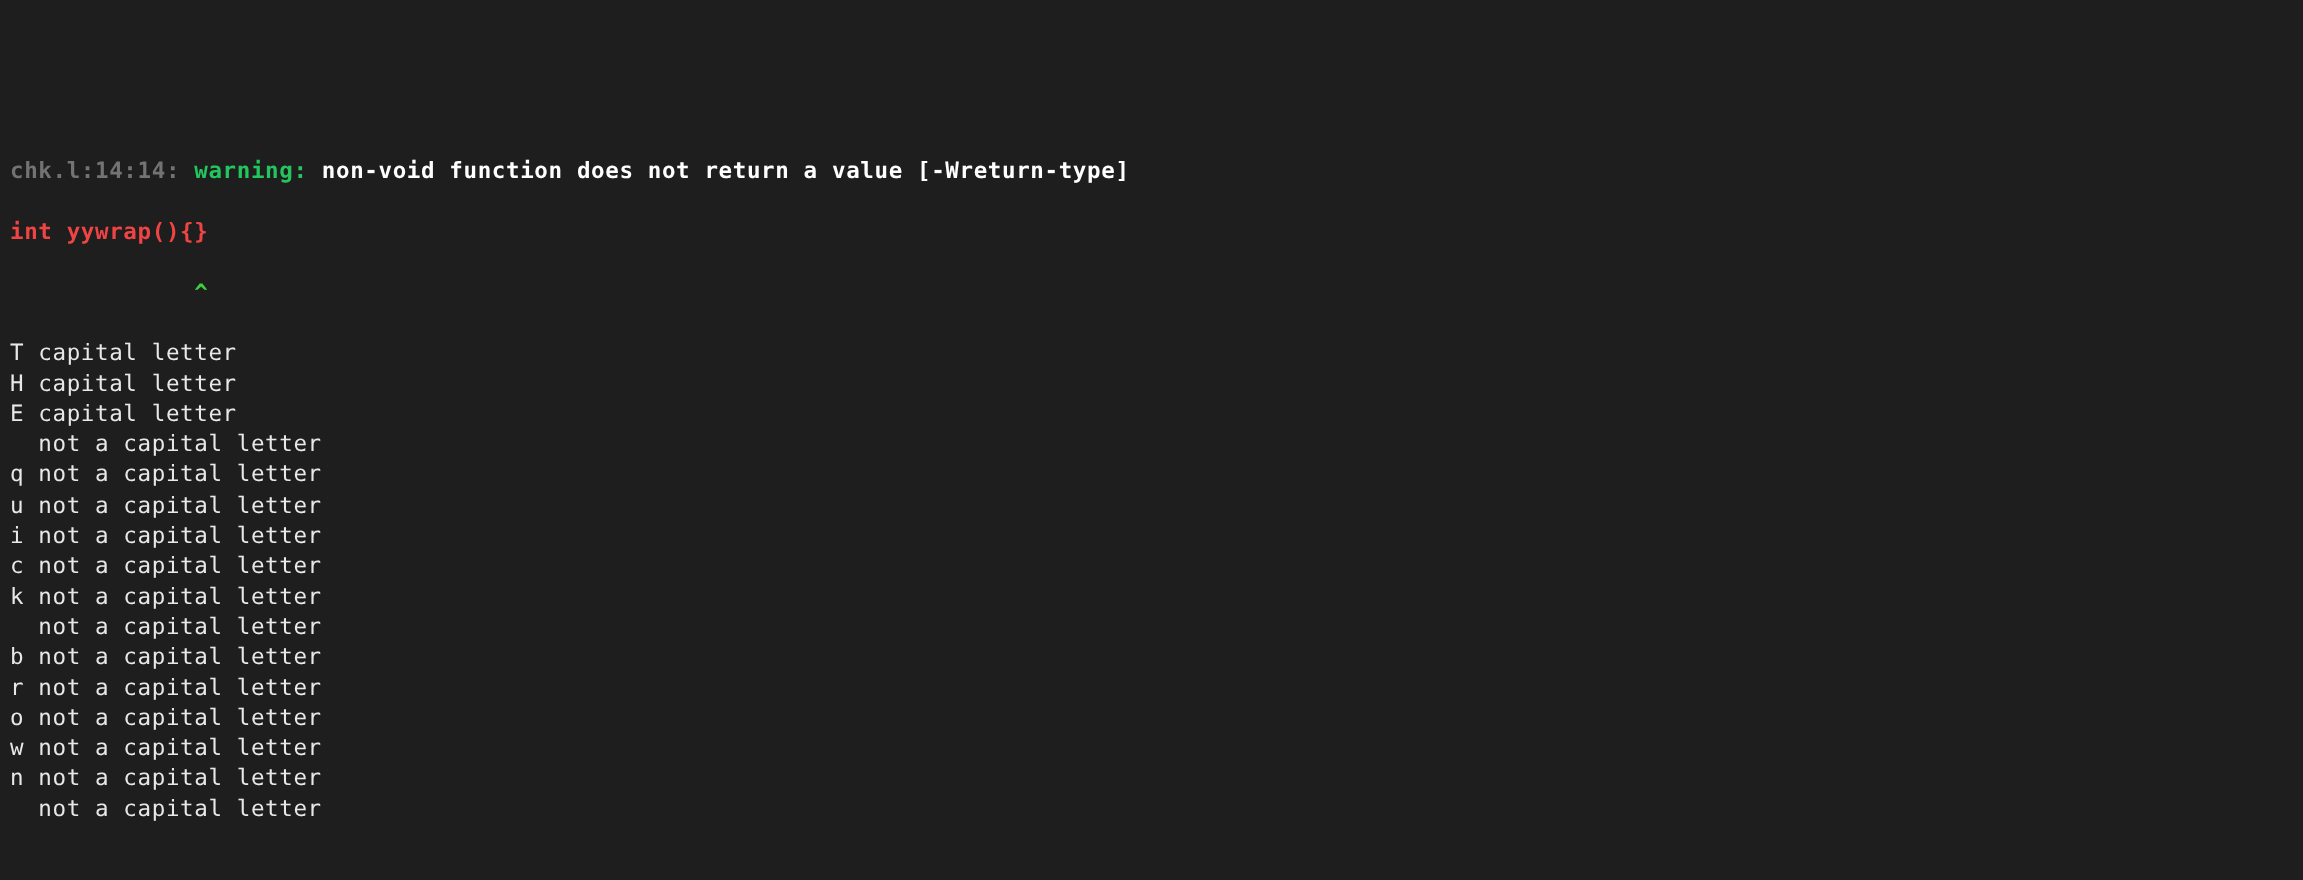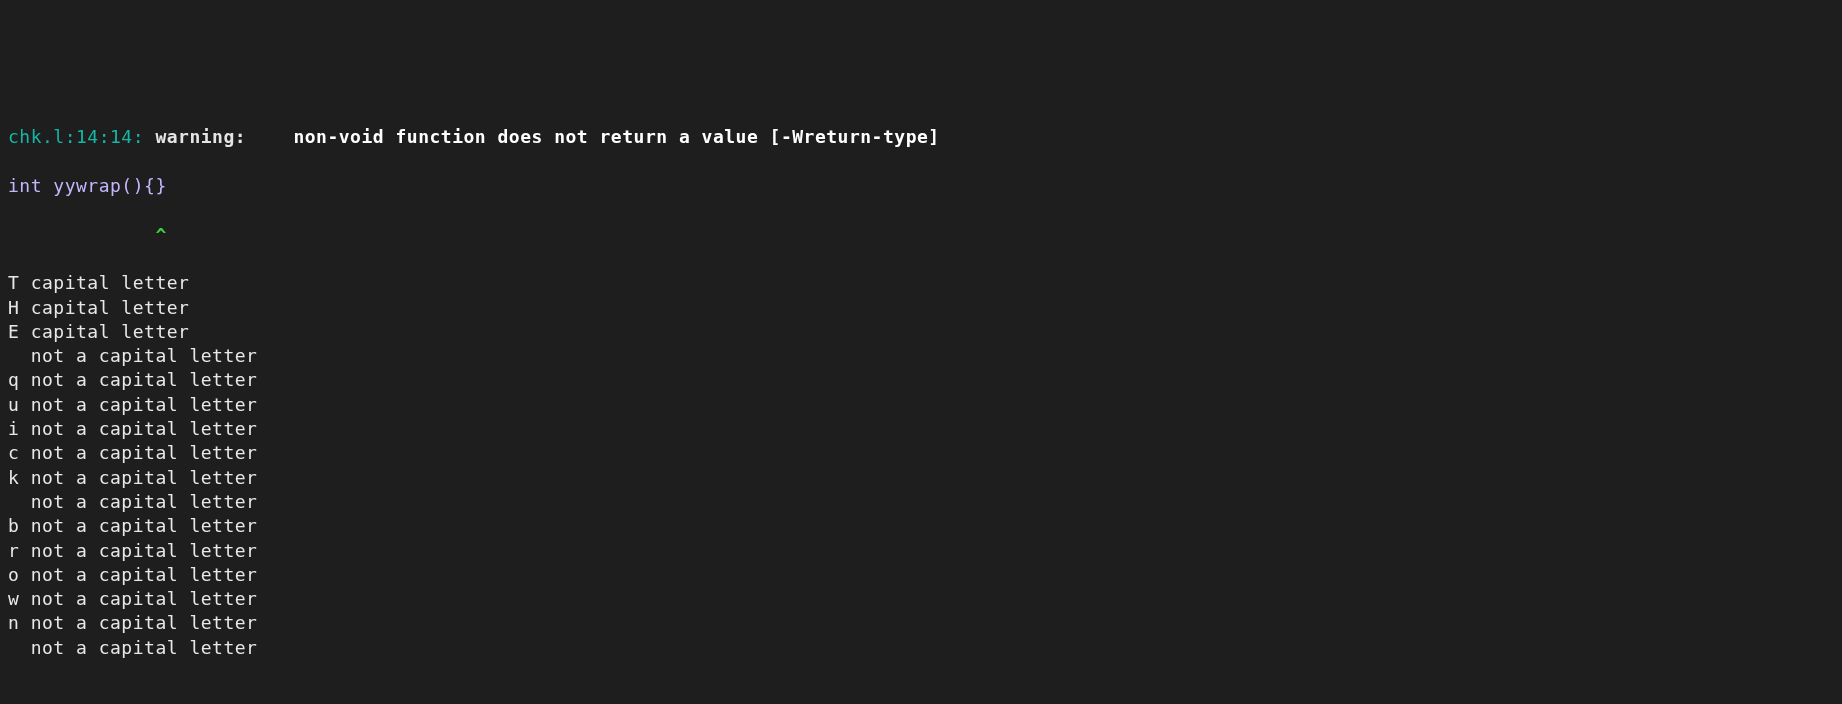--- a/index.html
+++ b/index.html
@@ -11,24 +11,24 @@
       background-color: #1e1e1e;
       color: #e8e8e8;
       font-family: "SF Mono", "Menlo", "Monaco", "Consolas", monospace;
       font-size: 18px;
       line-height: 1.35;
       padding: 4px 8px;
       white-space: pre;
       font-weight: 500;
       letter-spacing: 0.5px;
     }
-    .location { color: #14b8a6; font-weight: normal; }
-    .warning-keyword { color: #e5e5e5; font-weight: bold; }
-    .warning-text { color: #ffffff; font-weight: bold; margin-left: 36px; }
-    .code-line { color: #c4b5fd; font-weight: normal; }
+    .location { color: #737373; font-weight: bold; }
+    .warning-keyword { color: #22c55e; font-weight: bold; }
+    .warning-text { color: #ffffff; font-weight: bold; }
+    .code-line { color: #ef4444; font-weight: bold; }
     .caret-line { color: #3dd13d; font-weight: bold; }
     .output-line { color: #e8e8e8; font-weight: normal; }
     .term-line {
       min-height: 1.35em;
     }
   </style>
 </head>
 <body>
 
 

